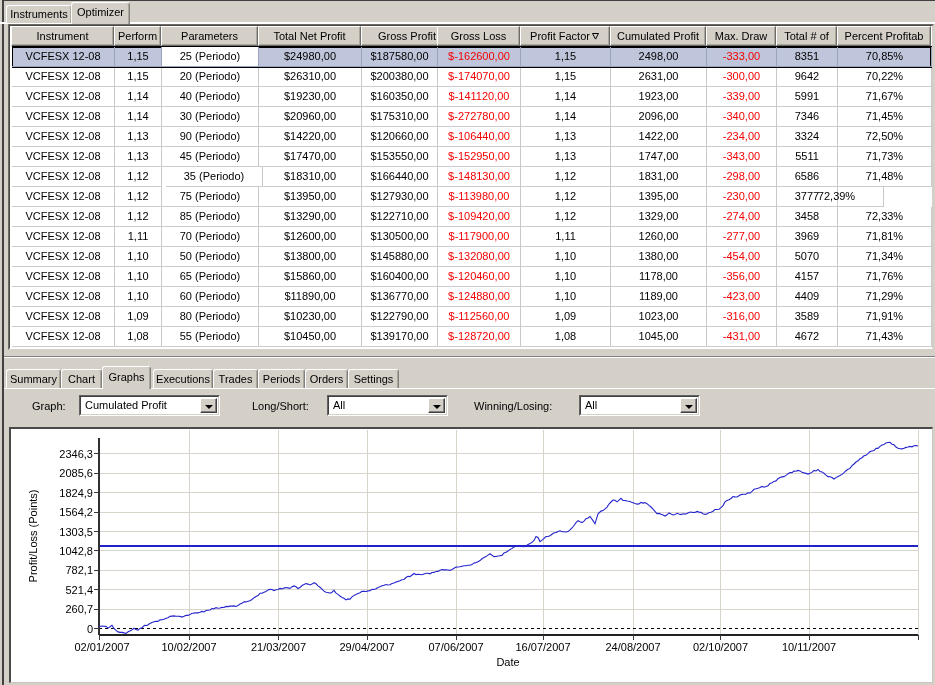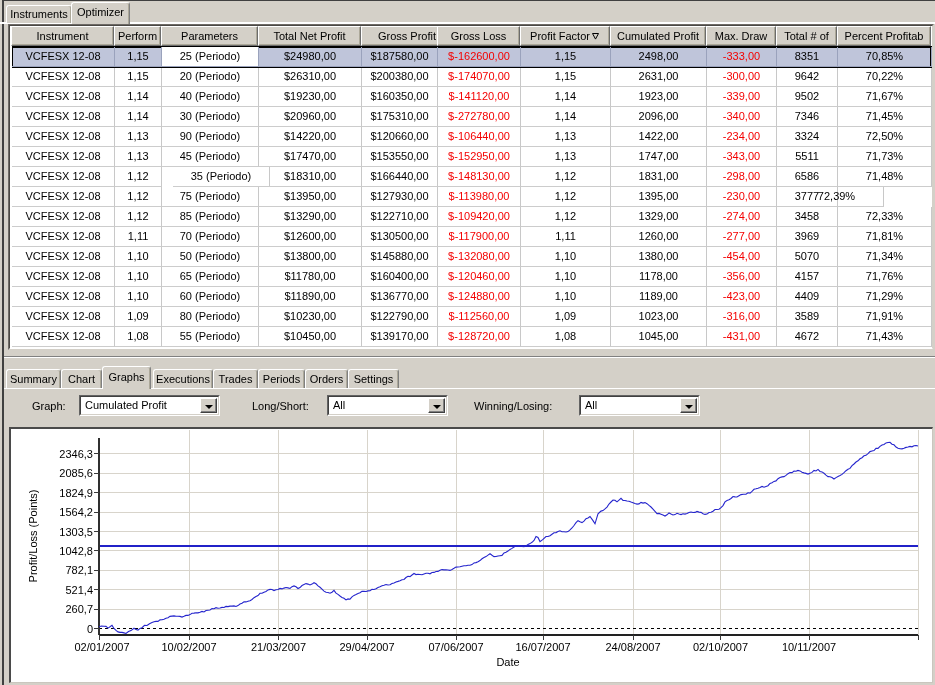--- a/index.html
+++ b/index.html
@@ -87,21 +87,21 @@
 <div class="row" style="top:87px">
       <div class="cell" style="left:0px;width:103px">VCFESX 12-08</div>
       <div class="cell" style="left:103px;width:47px">1,14</div>
       <div class="cell" style="left:150px;width:97px">40 (Periodo)</div>
       <div class="cell" style="left:247px;width:103px">$19230,00</div>
       <div class="cell" style="left:350px;width:76px">$160350,00</div>
       <div class="cell neg" style="left:426px;width:83px">$-141120,00</div>
       <div class="cell" style="left:509px;width:90px">1,14</div>
       <div class="cell" style="left:599px;width:96px">1923,00</div>
       <div class="cell neg" style="left:695px;width:70px">-339,00</div>
-      <div class="cell" style="left:765px;width:61px">9502</div>
+      <div class="cell" style="left:765px;width:61px">5991</div>
       <div class="cell" style="left:826px;width:94px">71,67%</div>
     </div>
 <div class="row" style="top:107px">
       <div class="cell" style="left:0px;width:103px">VCFESX 12-08</div>
       <div class="cell" style="left:103px;width:47px">1,14</div>
       <div class="cell" style="left:150px;width:97px">30 (Periodo)</div>
       <div class="cell" style="left:247px;width:103px">$20960,00</div>
       <div class="cell" style="left:350px;width:76px">$175310,00</div>
       <div class="cell neg" style="left:426px;width:83px">$-272780,00</div>
       <div class="cell" style="left:509px;width:90px">1,14</div>
@@ -132,21 +132,21 @@
       <div class="cell neg" style="left:426px;width:83px">$-152950,00</div>
       <div class="cell" style="left:509px;width:90px">1,13</div>
       <div class="cell" style="left:599px;width:96px">1747,00</div>
       <div class="cell neg" style="left:695px;width:70px">-343,00</div>
       <div class="cell" style="left:765px;width:61px">5511</div>
       <div class="cell" style="left:826px;width:94px">71,73%</div>
     </div>
 <div class="row" style="top:167px">
       <div class="cell" style="left:0px;width:103px">VCFESX 12-08</div>
       <div class="cell" style="left:103px;width:47px">1,12</div>
-      <div class="cell" style="left:161px;width:97px">35 (Periodo)</div>
+      <div class="cell" style="left:154px;width:97px">35 (Periodo)</div>
       <div class="cell" style="left:247px;width:103px">$18310,00</div>
       <div class="cell" style="left:350px;width:76px">$166440,00</div>
       <div class="cell neg" style="left:426px;width:83px">$-148130,00</div>
       <div class="cell" style="left:509px;width:90px">1,12</div>
       <div class="cell" style="left:599px;width:96px">1831,00</div>
       <div class="cell neg" style="left:695px;width:70px">-298,00</div>
       <div class="cell" style="left:765px;width:61px">6586</div>
       <div class="cell" style="left:826px;width:94px">71,48%</div>
     </div>
 <div class="row" style="top:187px">
@@ -198,21 +198,21 @@
       <div class="cell" style="left:509px;width:90px">1,10</div>
       <div class="cell" style="left:599px;width:96px">1380,00</div>
       <div class="cell neg" style="left:695px;width:70px">-454,00</div>
       <div class="cell" style="left:765px;width:61px">5070</div>
       <div class="cell" style="left:826px;width:94px">71,34%</div>
     </div>
 <div class="row" style="top:267px">
       <div class="cell" style="left:0px;width:103px">VCFESX 12-08</div>
       <div class="cell" style="left:103px;width:47px">1,10</div>
       <div class="cell" style="left:150px;width:97px">65 (Periodo)</div>
-      <div class="cell" style="left:247px;width:103px">$11780,00</div>
+      <div class="cell" style="left:247px;width:103px">$15860,00</div>
       <div class="cell" style="left:350px;width:76px">$160400,00</div>
       <div class="cell neg" style="left:426px;width:83px">$-120460,00</div>
       <div class="cell" style="left:509px;width:90px">1,10</div>
       <div class="cell" style="left:599px;width:96px">1178,00</div>
       <div class="cell neg" style="left:695px;width:70px">-356,00</div>
       <div class="cell" style="left:765px;width:61px">4157</div>
       <div class="cell" style="left:826px;width:94px">71,76%</div>
     </div>
 <div class="row" style="top:287px">
       <div class="cell" style="left:0px;width:103px">VCFESX 12-08</div>

